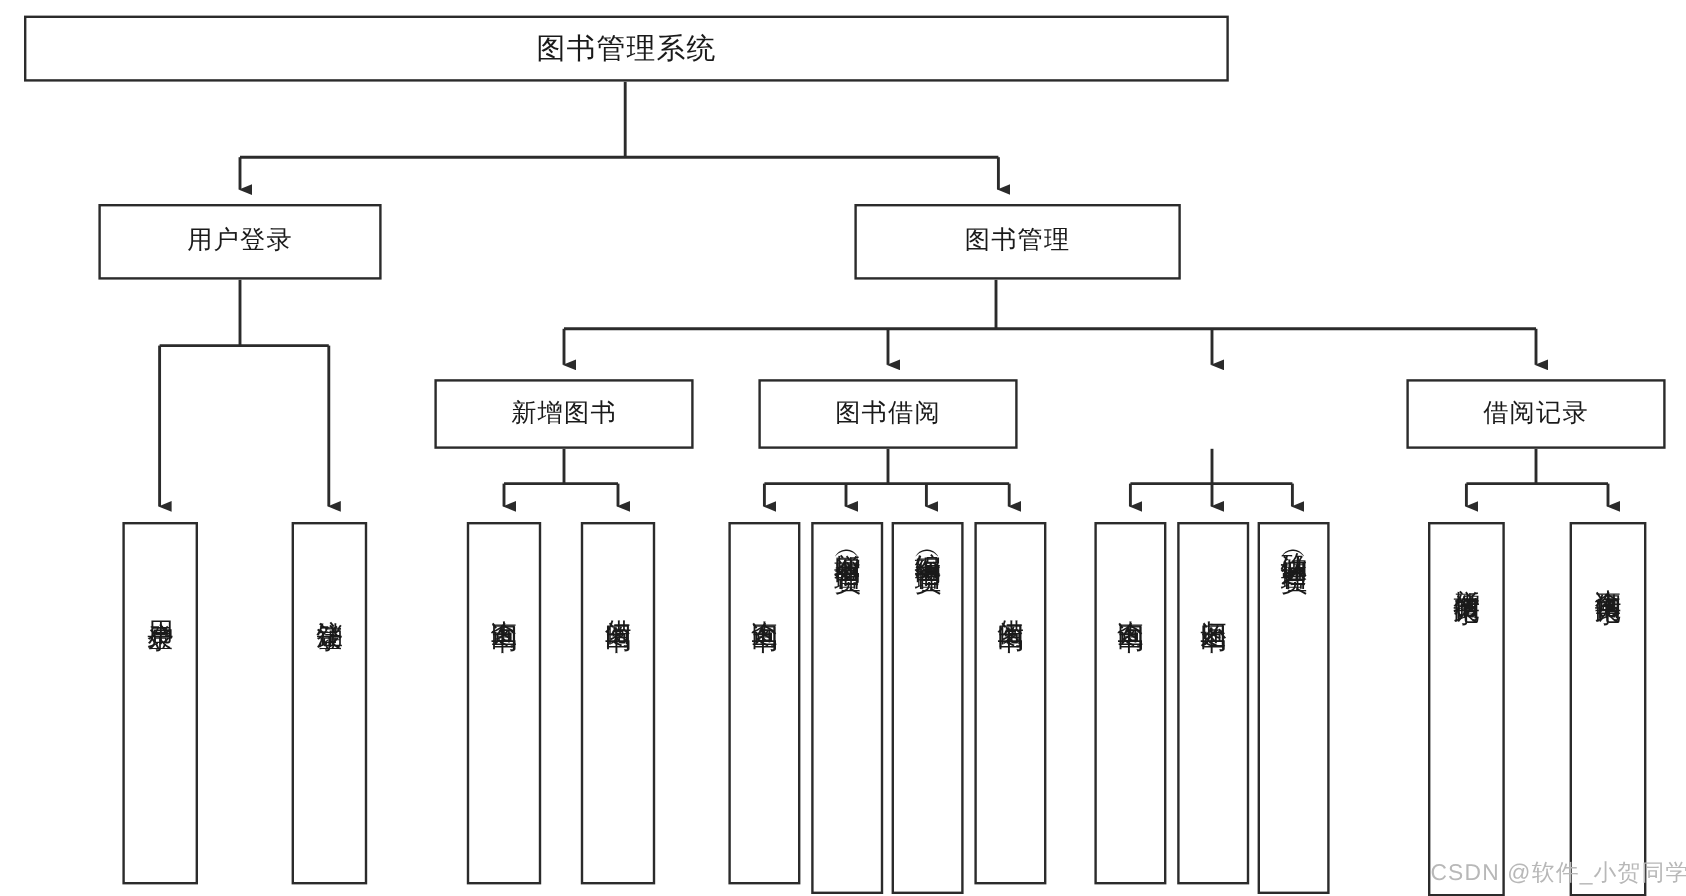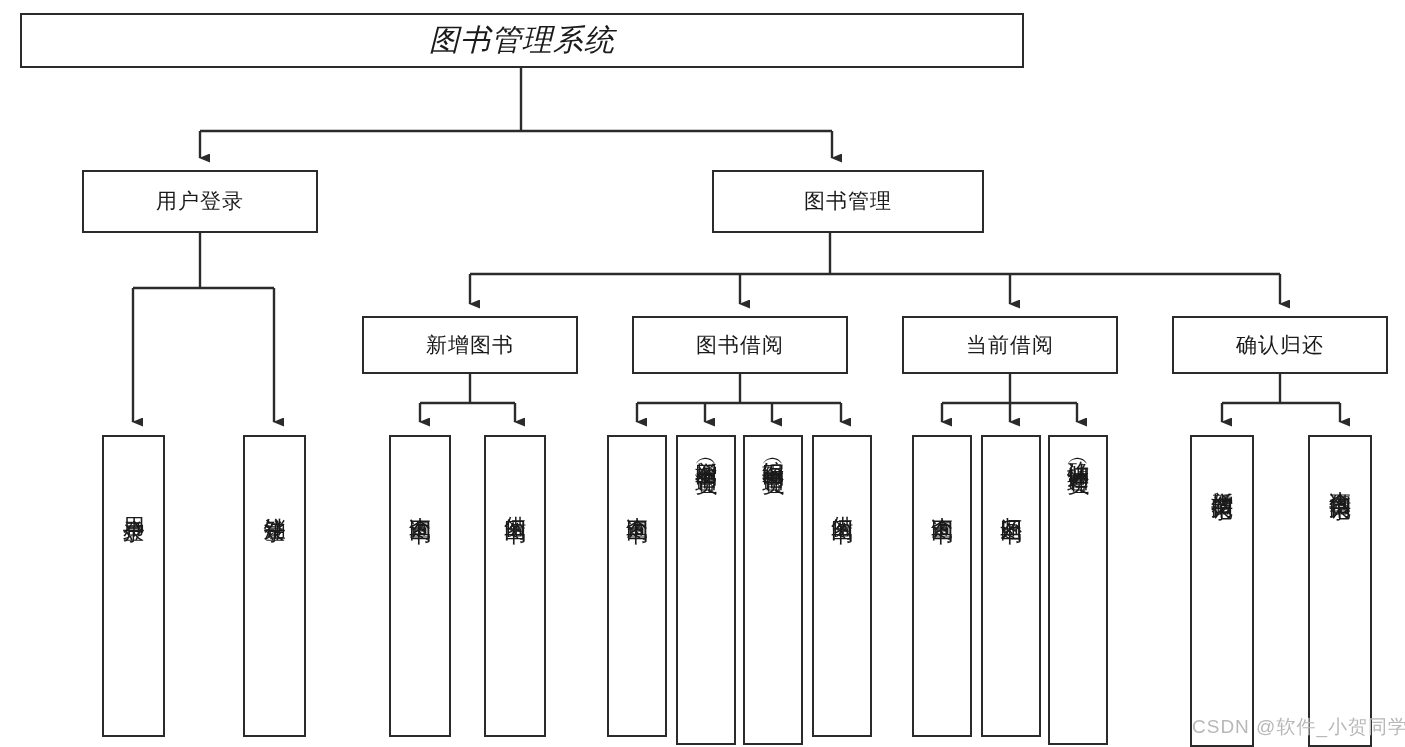--- a/index.html
+++ b/index.html
@@ -44,22 +44,21 @@
     text-align: center;
     line-height: 1.15;
   }
   
   .node.horiz .label {
     font-size: 21px;
     letter-spacing: 1px;
     white-space: nowrap;
   }
   .node.root .label {
-    font-size: 30px;
-    font-style: italic;
+    font-size: 24px;
   }
   
   .node.vert {
     align-items: flex-start;
     justify-content: center;
     padding-top: 6px;
   }
   .node.vert .label {
     writing-mode: vertical-rl;
     text-orientation: upright;
@@ -146,26 +145,23 @@
   </div>
 
   <div class="node horiz" style="left:362px; top:316px; width:216px; height:58px;">
     <span class="label">新增图书</span>
   </div>
 
   <div class="node horiz" style="left:632px; top:316px; width:216px; height:58px;justify-content:center;">
     <span class="label">图书借阅</span>
   </div>
 
-  <div class="node horiz" style="left:902px; top:316px; width:216px; height:58px;">
-    <span class="label">当前借阅</span>
-  </div>
 
   <div class="node horiz" style="left:1172px; top:316px; width:216px; height:58px;">
-    <span class="label">确认归还</span>
+    <span class="label">借阅记录</span>
   </div>
 
   <div class="node vert" style="left:102px; top:435px; width:63px; height:302px; padding-top:62px;">
     <span class="label">用户登录</span>
   </div>
 
   <div class="node vert" style="left:243px; top:435px; width:63px; height:302px; padding-top:62px;">
     <span class="label">注销登录</span>
   </div>
 

